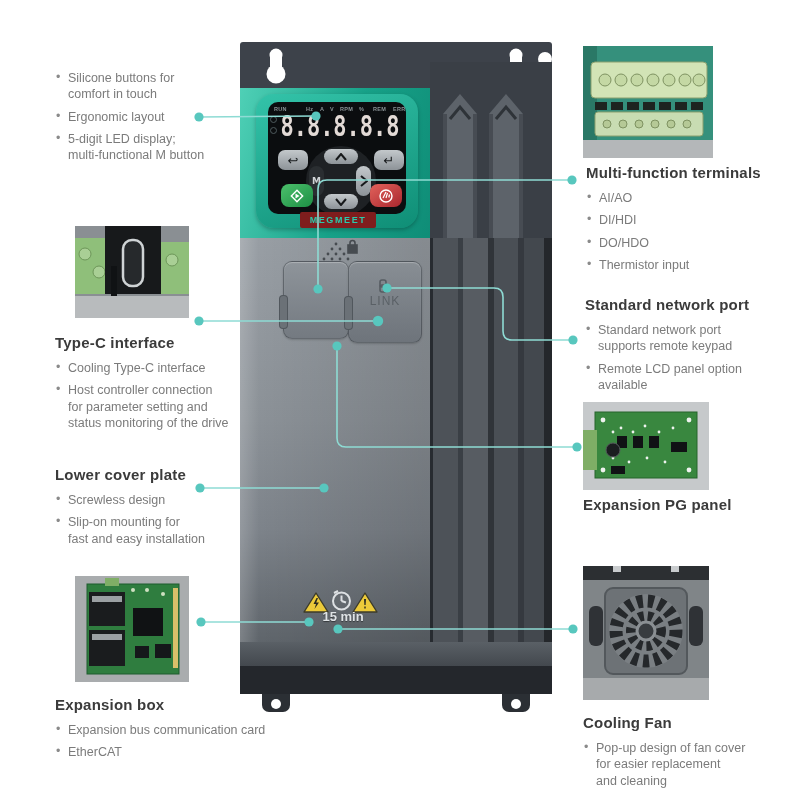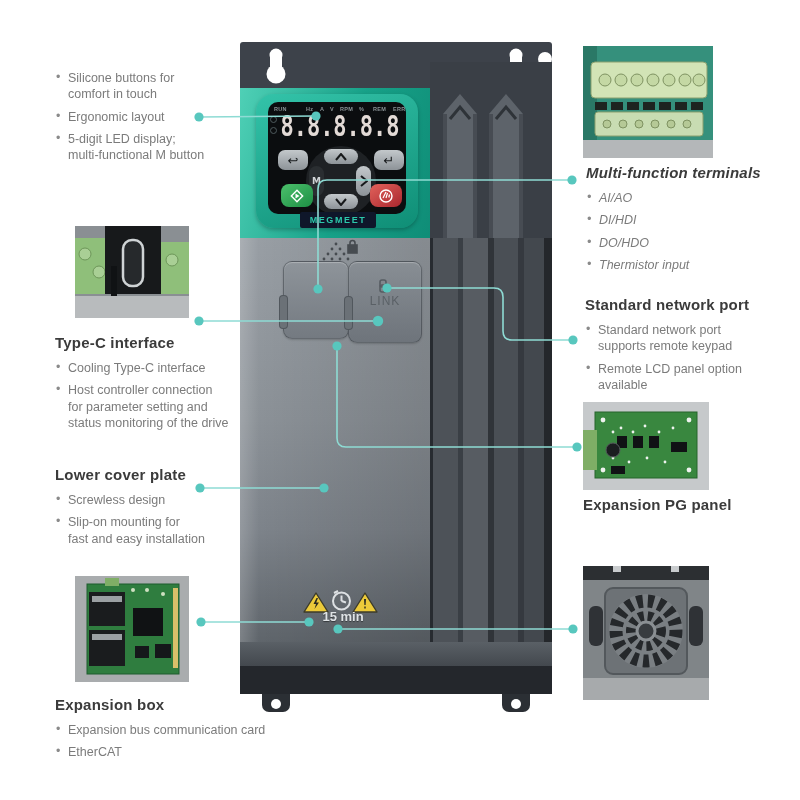--- a/index.html
+++ b/index.html
@@ -124,21 +124,21 @@
       <path d="M6.5 5.5 L10.5 8 L6.5 10.5 Z" fill="#fff"></path>
     </svg>
   </div>
   <div class="key" style="left:370px;top:184px;width:32px;height:23px;border-radius:8px;background:linear-gradient(145deg,#e2625b,#a8262e);">
     <svg width="16" height="16" viewBox="0 0 16 16">
       <circle cx="8" cy="8" r="6" fill="none" stroke="#fff" stroke-width="1.4"></circle>
       <path d="M5 10 L8 4 M8 10 L9.5 5 M10.8 9.5 L11.5 6.5" stroke="#fff" stroke-width="1.2" fill="none"></path>
     </svg>
   </div>
 
-  <div class="abs" style="left:300px;top:212px;width:76px;height:16px;background:#0f172a;border-radius:2px;
+  <div class="abs" style="left:300px;top:212px;width:76px;height:16px;background:#7f1d1d;border-radius:2px;
               display:flex;align-items:center;justify-content:center;z-index:2;">
     <span style="color:#2cc8ab;font-size:9px;font-weight:bold;letter-spacing:1.6px;">MEGMEET</span>
   </div>
 
   <svg class="abs" style="left:321px;top:239px;" width="40" height="24" viewBox="0 0 40 24">
     <g fill="#464b50">
       <circle cx="15" cy="5" r="1.4"></circle>
       <circle cx="11" cy="10" r="1.4"></circle>
         <circle cx="19" cy="10" r="1.4"></circle>
       <circle cx="7" cy="15" r="1.4"></circle>
@@ -358,21 +358,21 @@
   </div>
 
   <div class="callout" style="left:55px;top:696px;width:225px;">
     <h3>Expansion box</h3>
     <ul>
       <li>Expansion bus communication card</li>
       <li>EtherCAT</li>
     </ul>
   </div>
 
-  <div class="callout" style="left:586px;top:164px;width:195px;font-style:italic;">
+  <div class="callout" style="left:586px;top:164px;width:195px;">
     <h3 style="white-space:nowrap;">Multi-function terminals</h3>
     <ul>
       <li>AI/AO</li>
       <li>DI/HDI</li>
       <li>DO/HDO</li>
       <li>Thermistor input</li>
     </ul>
   </div>
 
   <div class="callout" style="left:585px;top:296px;width:195px;">
@@ -382,14 +382,22 @@
 supports remote keypad</li>
       <li>Remote LCD panel option
 available</li>
     </ul>
   </div>
 
   <div class="callout" style="left:583px;top:496px;width:170px;">
     <h3 style="white-space:nowrap;">Expansion PG panel</h3>
   </div>
 
+  <div class="callout" style="left:583px;top:714px;width:195px;">
+    <h3>Cooling Fan</h3>
+    <ul>
+      <li>Pop-up design of fan cover
+for easier replacement
+and cleaning</li>
+    </ul>
+  </div>
 
 </div>
 
 </body></html>

